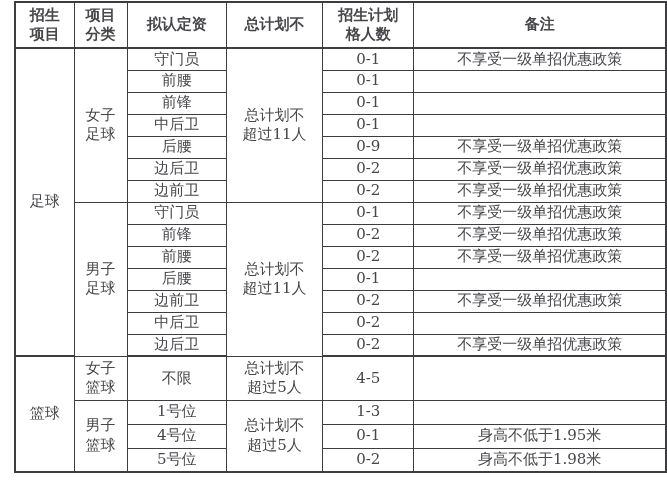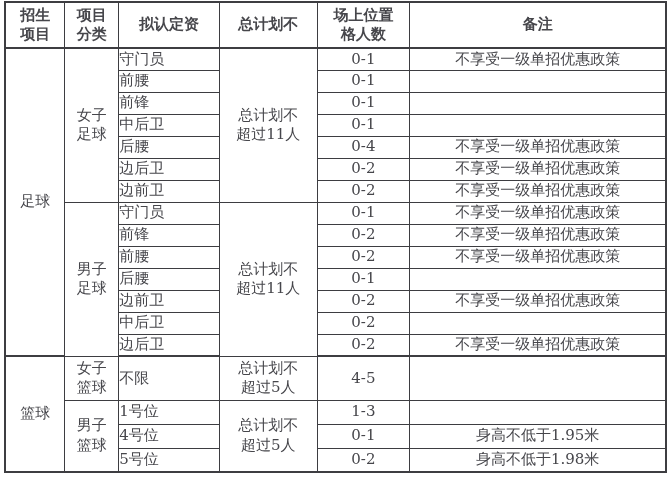--- a/index.html
+++ b/index.html
@@ -1,28 +1,28 @@
 <!DOCTYPE html>
 <html><head>
 <meta charset="utf-8">
 <style>
   html,body{margin:0;padding:0;background:#ffffff;}
   body{width:667px;height:495px;overflow:hidden;
        font-family:"DejaVu Serif","Liberation Serif",serif;}
-  table{border-collapse:collapse;table-layout:fixed;margin:1px 0 0 4px;
+  table{border-collapse:collapse;table-layout:fixed;margin:1px 0 0 14px;
         border:2px solid #3d3d41;}
   td,th{border:1px solid #3d3d41;color:#46464b;font-size:15px;
         text-align:center;vertical-align:middle;padding:0;
         white-space:pre-line;line-height:1.3;overflow:hidden;}
   th{font-weight:bold;border-bottom-width:2px;}
   tr.hdr{height:46px;}
   tr.fb{height:22px;}
   tr.wbb{height:44px;}
   tr.mbb{height:24px;}
-  td.pos{text-align:left;}
+  td.pos{text-align:center;}
   tr.sec-end td{border-bottom-width:2px;}
   td.sport{border-bottom-width:2px;}
 </style>
 </head>
 <body>
 
 <table>
   <colgroup>
     <col style="width:60px">
       <col style="width:54px">
@@ -33,21 +33,21 @@
   </colgroup>
 
   <tbody>
       <tr class="hdr">
     <th>招生
 项目</th>
     <th>项目
 分类</th>
     <th>拟认定资</th>
     <th>总计划不</th>
-    <th>场上位置
+    <th>招生计划
 格人数</th>
     <th>备注</th>
   </tr>
 
   <tr class="fb">
     <td class="sport" rowspan="14">足球</td>
     <td rowspan="7">女子
 足球</td>
     <td class="pos">守门员</td>
     <td rowspan="7">总计划不
@@ -65,21 +65,21 @@
     <td>0-1</td>
     <td></td>
   </tr>
   <tr class="fb">
     <td class="pos">中后卫</td>
     <td>0-1</td>
     <td></td>
   </tr>
   <tr class="fb">
     <td class="pos">后腰</td>
-    <td>0-4</td>
+    <td>0-9</td>
     <td>不享受一级单招优惠政策</td>
   </tr>
   <tr class="fb">
     <td class="pos">边后卫</td>
     <td>0-2</td>
     <td>不享受一级单招优惠政策</td>
   </tr>
   <tr class="fb">
     <td class="pos">边前卫</td>
     <td>0-2</td>

